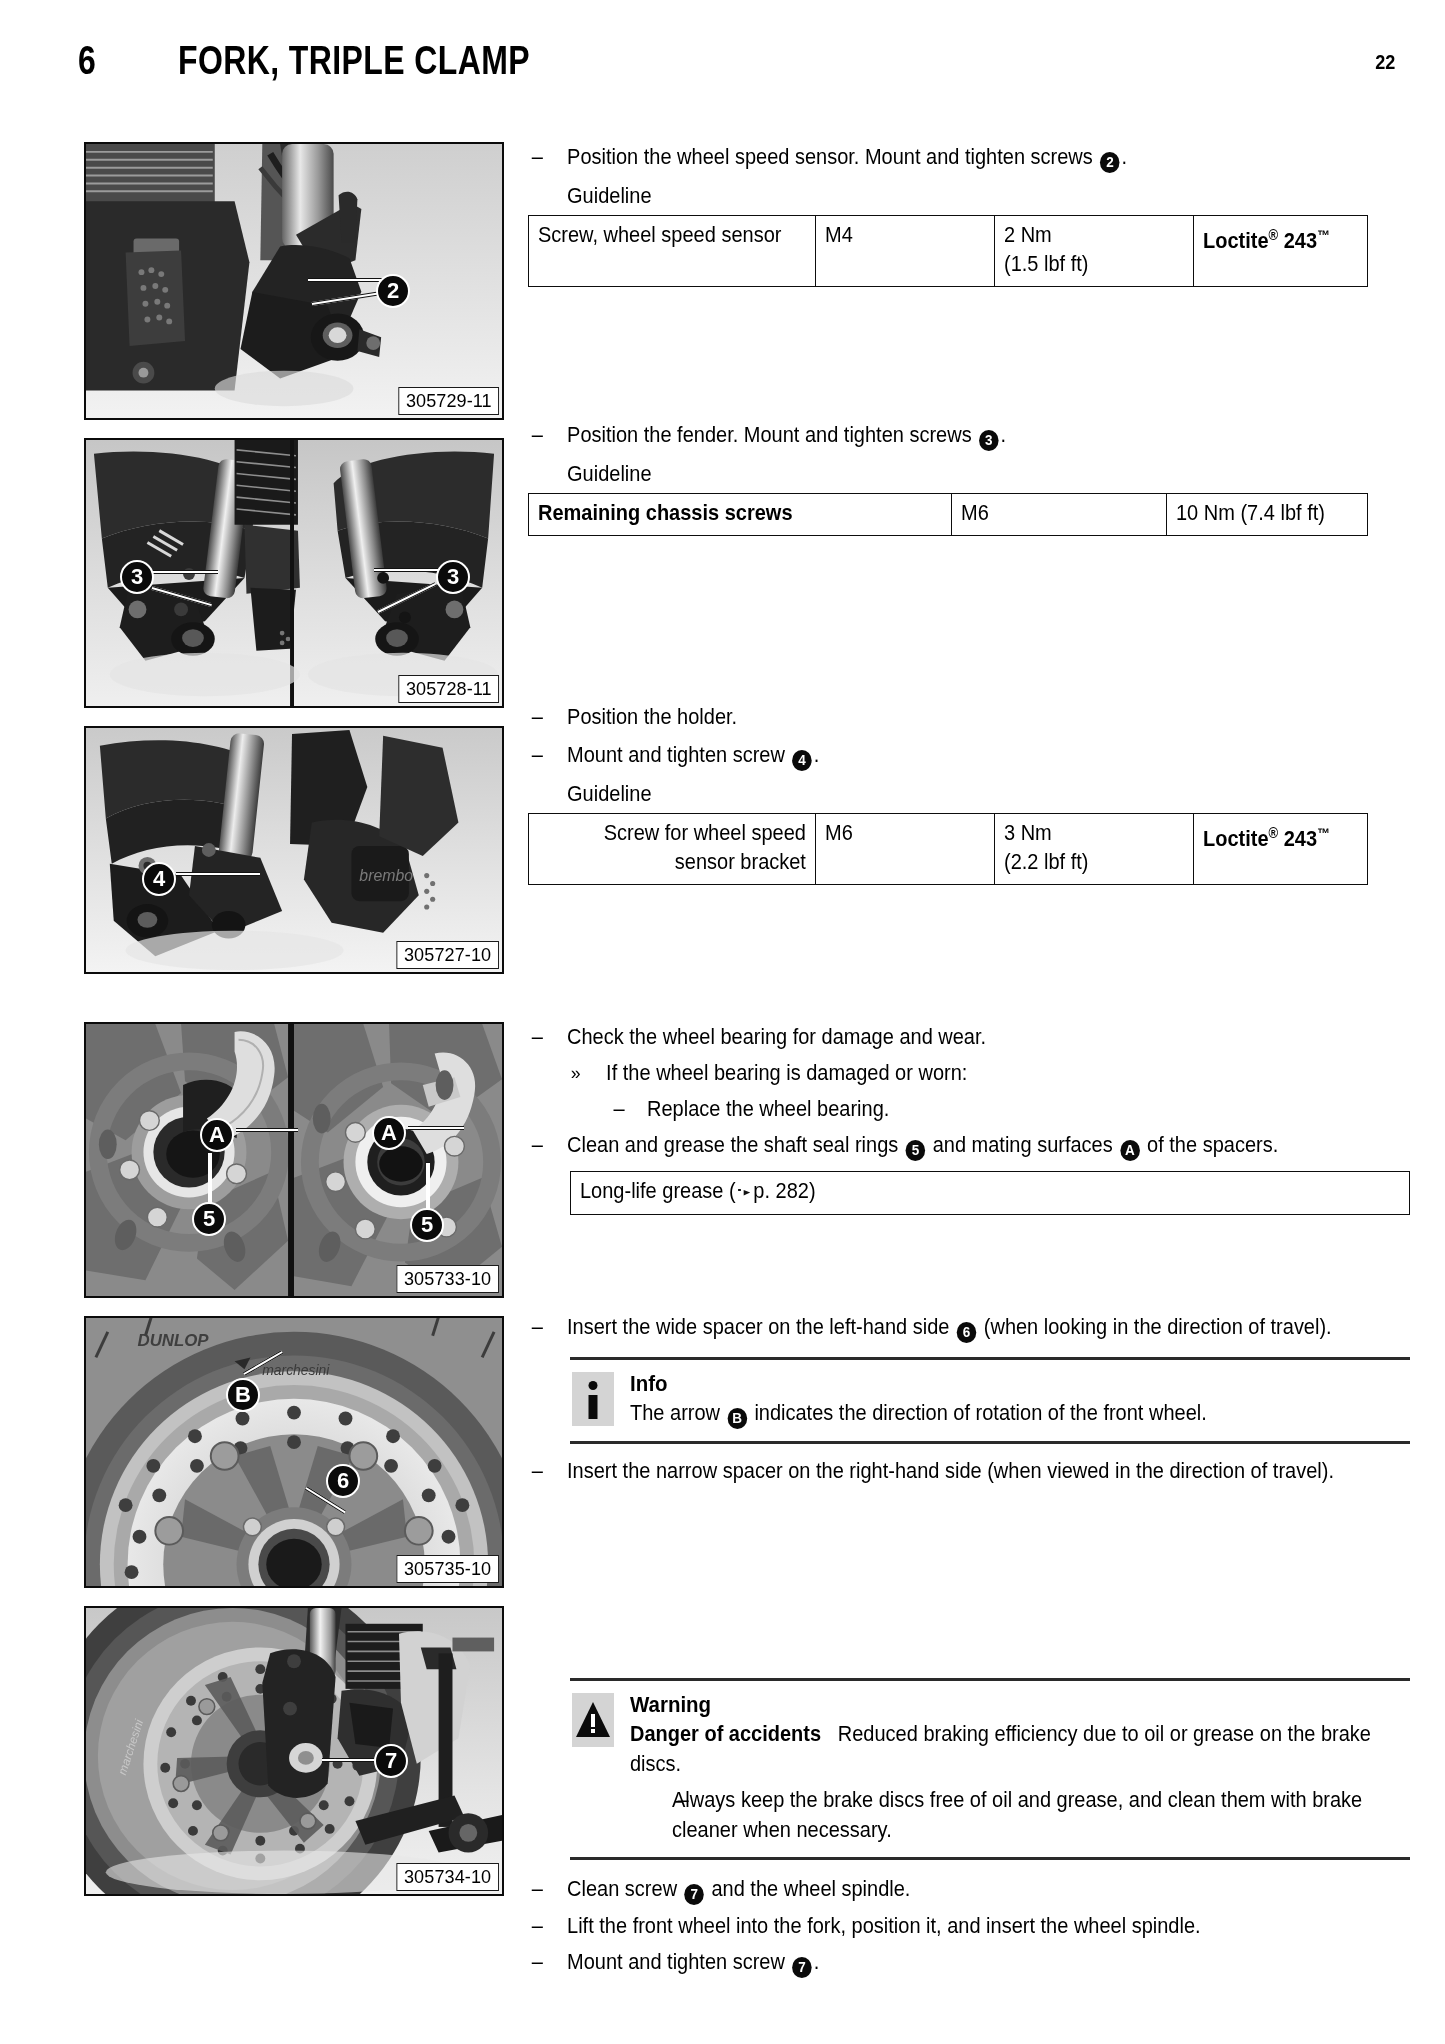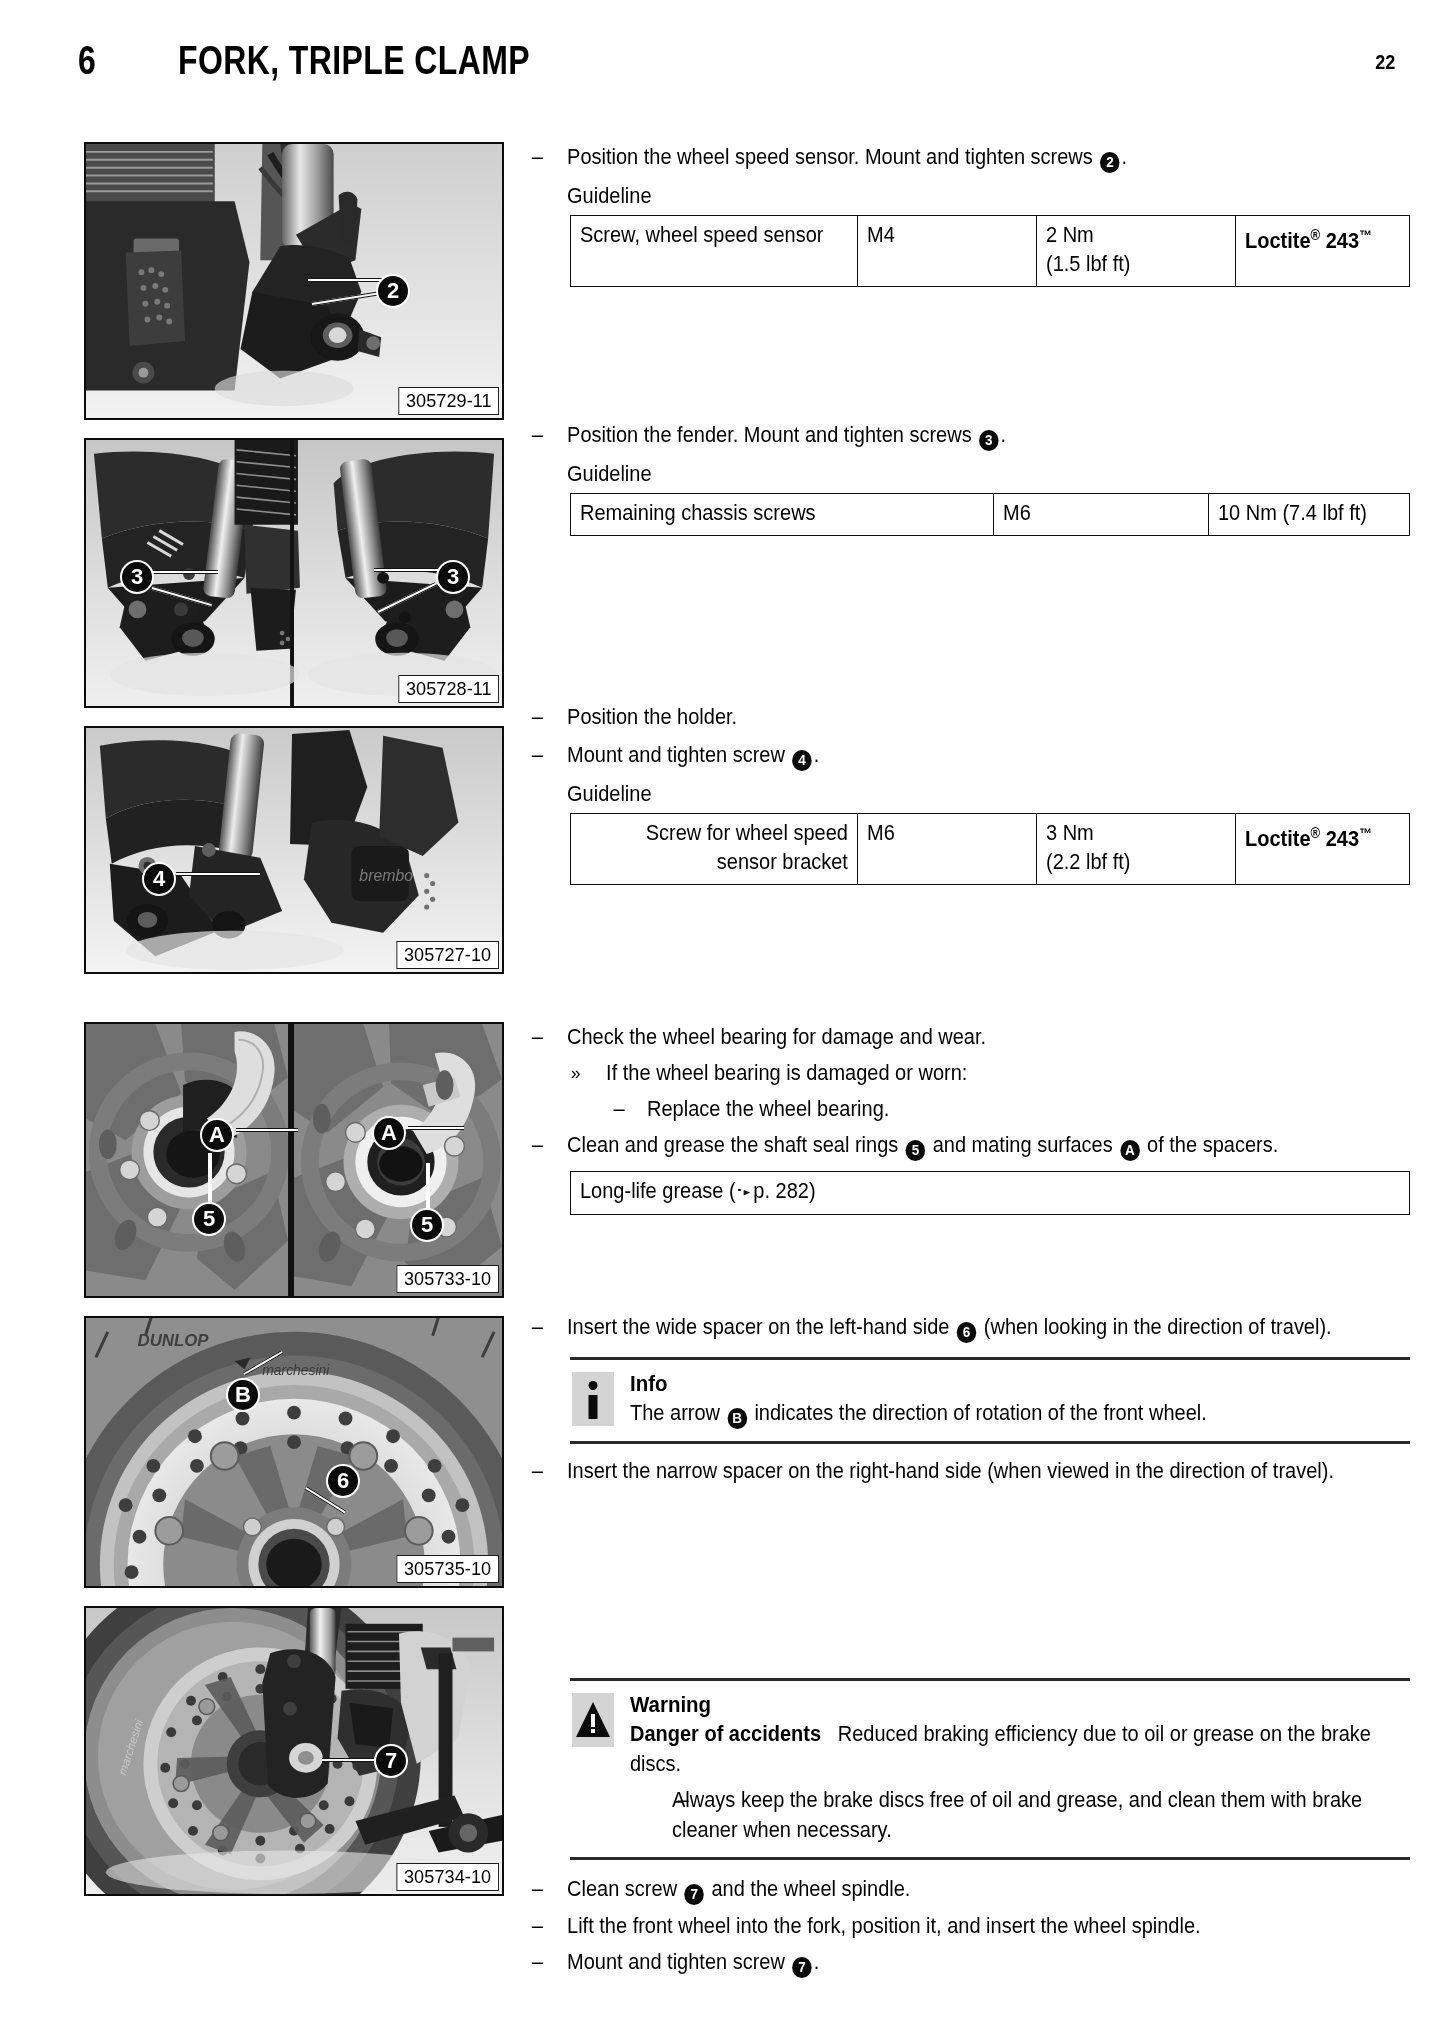--- a/index.html
+++ b/index.html
@@ -169,21 +169,20 @@
     text-align: center;
     vertical-align: -3px;
     margin: 0 2px;
     font-family: "Liberation Sans", sans-serif;
   }
 
   
   table.guide {
     border-collapse: collapse;
     width: 840px;
-    margin-left: 42px;
     table-layout: fixed;
   }
   table.guide td {
     border: 1.6px solid #0d0d0d;
     padding: 5px 9px 7px 9px;
     font-size: 21.5px;
     line-height: 29px;
     vertical-align: top;
     font-family: "Liberation Sans", sans-serif;
   }
@@ -792,21 +791,21 @@
 
     <div class="block" style="top:420px;">
       <div class="step">
         <span class="dash">–</span>
         <span>Position the fender. Mount and tighten screws </span><span class="ref">3</span><span>.</span>
       </div>
       <div class="subhead" style="margin-top:8px;">Guideline</div>
       <table class="guide" style="margin-top:4px;">
         <tbody>
             <tr>
-          <td style="width:404px;">
+          <td style="width:404px;font-weight:bold;">
                 <span>Remaining chassis screws</span>
               </td>
           <td style="width:196px;">
                 <span>M6</span>
               </td>
           <td>
                 <span>10 Nm (7.4 lbf ft)</span>
               </td>
         </tr>
       </tbody>

